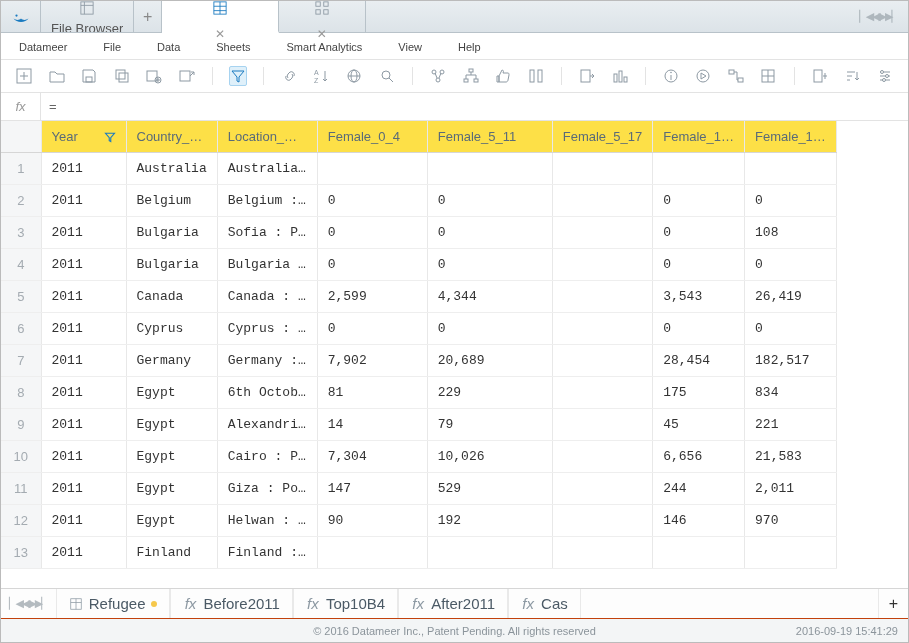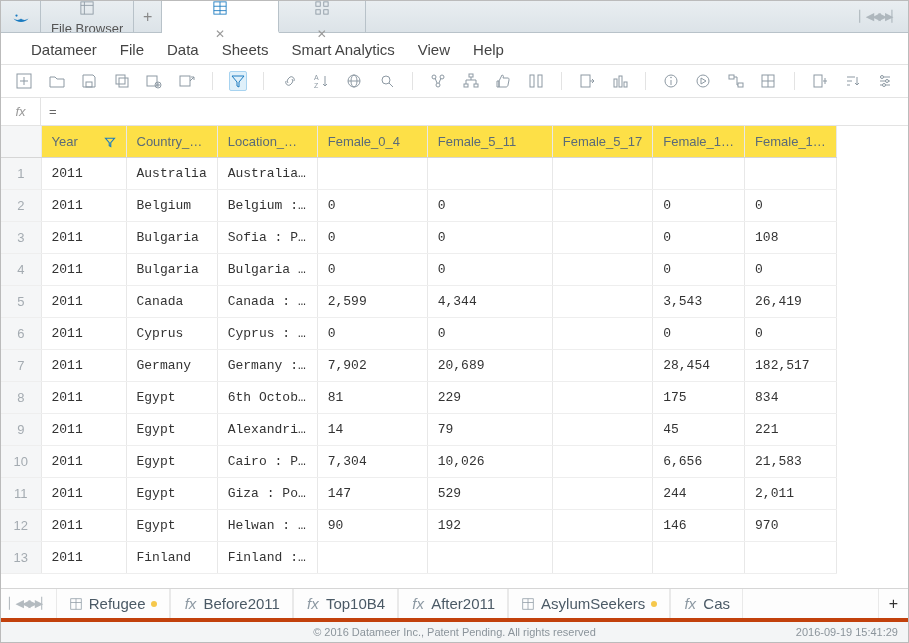--- a/index.html
+++ b/index.html
@@ -9,21 +9,21 @@
 .logo-box { width: 40px; display:flex; align-items:center; justify-content:center; border-right:1px solid #b8c2c9; }
 .tab { display: flex; align-items: center; gap:6px; padding: 0 10px; border-right: 1px solid #b8c2c9; color:#555; cursor:pointer;flex-direction:column; }
 .tab.active { background:#fff; border-bottom:2px solid #fff; margin-bottom:-1px; color:#1b7bc0; }
 .tab .ticon { width:14px; height:14px; }
 .tab .tlabel { font-size:13px; white-space:nowrap; overflow:hidden; text-overflow:ellipsis; max-width:110px; }
 .tab .close { color:#999; font-size:12px; padding:0 2px; }
 .tab.new { width:28px; justify-content:center; color:#888; font-size:16px; }
 .tab-spacer { flex:1; }
 .navarrows { display:flex; align-items:center; padding:0 10px; gap:2px; color:#aeb7bd; font-size:11px; letter-spacing:-2px;}
 
-.menubar { display:flex; gap:23px; padding:8px 30px 6px; border-bottom:1px solid #e3e3e3; color:#444; font-size:15px; }
+.menubar { display:flex; gap:36px; padding:8px 18px 6px; border-bottom:1px solid #e3e3e3; color:#444; font-size:11px; }
 .menubar span { cursor:pointer; }
 
 .toolbar { display:flex; align-items:center; gap:14px; padding:6px 14px; border-bottom:1px solid #e3e3e3; color:#8d99a3; }
 .toolbar .tbtn { width:20px; height:20px; display:flex; align-items:center; justify-content:center; cursor:pointer; }
 .toolbar .tbtn.active { background:#dff0fa; border:1px solid #a7d3f0; border-radius:2px; color:#1b7bc0;}
 .toolbar .sep { width:1px; height:18px; background:#e3e3e3; margin:0 2px;}
 
 .fx-row { display:flex; align-items:center; border-bottom:1px solid #e3e3e3; height:28px; }
 .fx-label { width:40px; text-align:center; font-style:italic; color:#999; border-right:1px solid #e3e3e3; height:100%; display:flex;align-items:center;justify-content:center;}
 .fx-eq { padding:0 8px; color:#666; }
@@ -40,21 +40,21 @@
 .th-inner .lbl { overflow:hidden; text-overflow:ellipsis; }
 .filter-icon { color:#1b7bc0; font-size:12px; flex-shrink:0;}
 
 .sheetbar { display:flex; align-items:center; border-top:1px solid #d6d6d6; height:30px; background:#fdfdfd; }
 .sheetnav { display:flex; padding:0 8px; gap:0; color:#b4bbc0; font-size:11px; letter-spacing:-2px;}
 .sheet-tab { display:flex; align-items:center; gap:6px; padding:0 12px; border-right:1px solid #e9e9e9; border-left:1px solid #e9e9e9; height:100%; cursor:pointer; color:#4b5a66; font-size:15px;}
 .sheet-tab .sicon { color:#8d99a3; display:inline-flex; width:14px; justify-content:center;}
 .sheet-tab .dot { width:6px;height:6px;border-radius:50%;background:#f6c84c;}
 .add-sheet { margin-left:auto; padding:0 10px; font-size:16px; color:#333; cursor:pointer; border-left:1px solid #e9e9e9; height:100%; display:flex;align-items:center;}
 
-.statusbar { display:flex; align-items:center; justify-content:center; height:24px; background:#f3f5f6; border-top:4px solid #c2410c; color:#8b949b; font-size:11px; position:relative;}
+.statusbar { display:flex; align-items:center; justify-content:center; height:24px; background:#f3f5f6; border-top:1px solid #c2410c; color:#8b949b; font-size:11px; position:relative;}
 .statusbar .ts { position:absolute; right:10px; }
 
 svg { display:block; }
 </style>
 </head>
 <body>
 
 <div class="tabbar">
   <div class="logo-box">
     <svg class="ticon" viewBox="0 0 24 24" width="18" height="18">
@@ -511,31 +511,20 @@
       <span>Top10B4</span>
     </div>
   <div class="sheet-tab">
       <span class="sicon">
         <i style="font-style:italic">fx</i>
       </span>
       <span>After2011</span>
     </div>
   <div class="sheet-tab">
       <span class="sicon">
-        <svg width="12" height="12" viewBox="0 0 16 16">
-          <rect x="1" y="1" width="14" height="14" fill="none" stroke="currentColor"></rect>
-          <line x1="1" y1="6" x2="15" y2="6" stroke="currentColor"></line>
-          <line x1="8" y1="1" x2="8" y2="15" stroke="currentColor"></line>
-        </svg>
-      </span>
-      <span>AsylumSeekers</span>
-      <span class="dot"></span>
-    </div>
-  <div class="sheet-tab">
-      <span class="sicon">
         <i style="font-style:italic">fx</i>
       </span>
       <span>Cas</span>
     </div>
   <div class="add-sheet">+</div>
 </div>
 
 <div class="statusbar">
   <span>© 2016 Datameer Inc., Patent Pending. All rights reserved</span>
   <span class="ts">2016-09-19 15:41:29</span>

